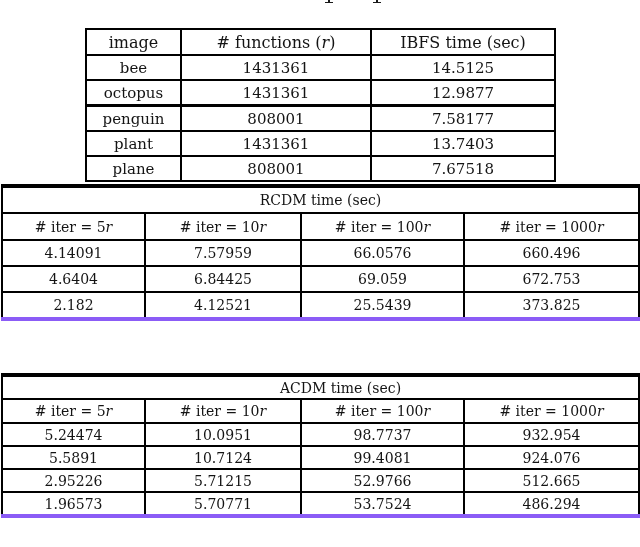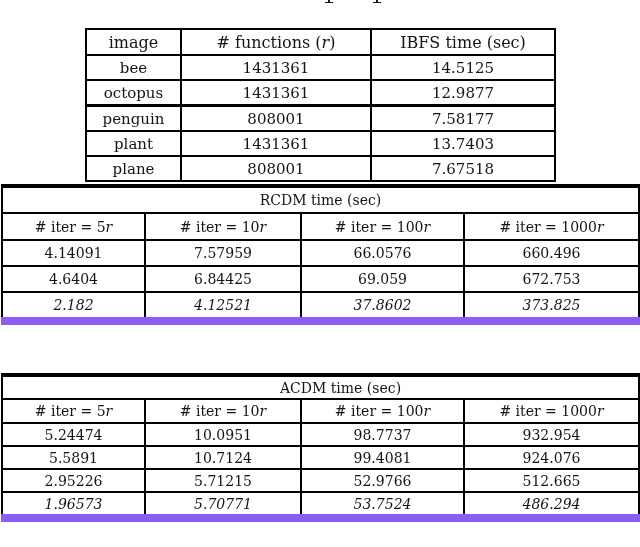--- a/index.html
+++ b/index.html
@@ -19,21 +19,21 @@
   .t1{left:85px;top:28px;width:469px;}
   .t1 th{height:24px;font-size:16px;}
   .t1 td{height:23px;font-size:15px;}
   .t1 tr.thicktop td{border-top:3px solid #000;}
 
   
   .wide{left:1px;width:637px;}
   .wide th{font-size:14px;}
   .wide td{font-size:14px;}
   .wide tr.titlerow th{border-top:4px solid #000;}
-  .wide tr.lastrow td{border-bottom:8px solid #8b5cf6;font-style:italic;}
+  .wide tr.lastrow td{border-bottom:4px solid #8b5cf6;}
   .rcdm{top:184px;}
   .rcdm tr.titlerow th{height:24px;}
   .rcdm tr.hdrrow th{height:25px;}
   .rcdm td{height:24px;}
   .acdm{top:373px;}
   .acdm tr.titlerow th{height:21px;padding-left:40px;}
   .acdm tr.hdrrow th{height:22px;}
   .acdm td{height:21px;}
 
   .mathvar{font-style:italic;font-weight:inherit;}
@@ -113,21 +113,21 @@
   </tr>
   <tr>
     <td>4.6404</td>
     <td>6.84425</td>
     <td>69.059</td>
     <td>672.753</td>
   </tr>
   <tr class="lastrow">
     <td>2.182</td>
     <td>4.12521</td>
-    <td>37.8602</td>
+    <td>25.5439</td>
     <td>373.825</td>
   </tr>
 </tbody>
   </table>
 
 <table class="wide acdm">
   <colgroup>
       <col style="width:143px">
       <col style="width:156px">
       <col style="width:163px">

